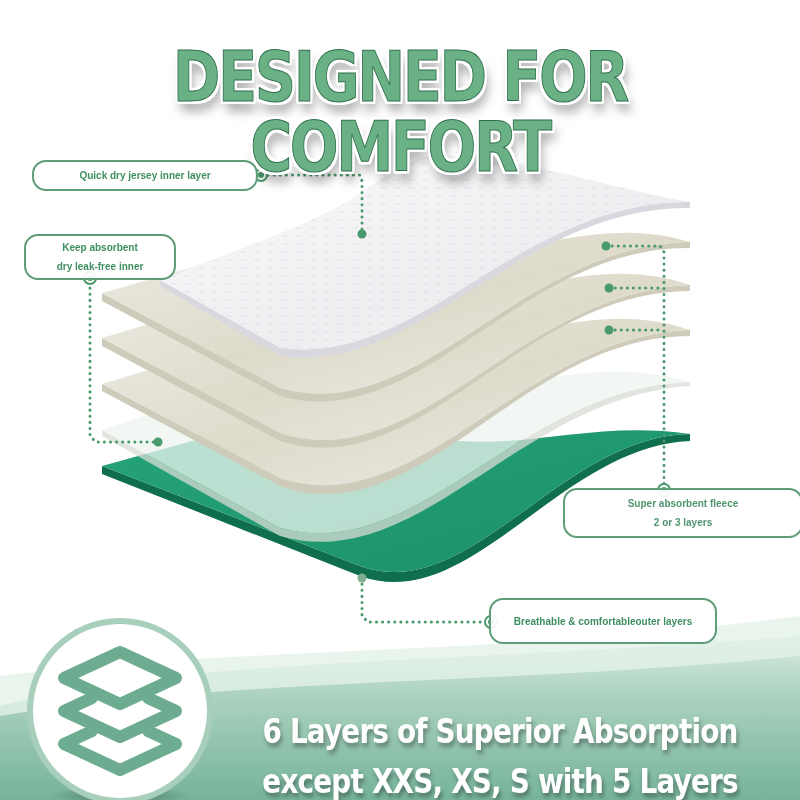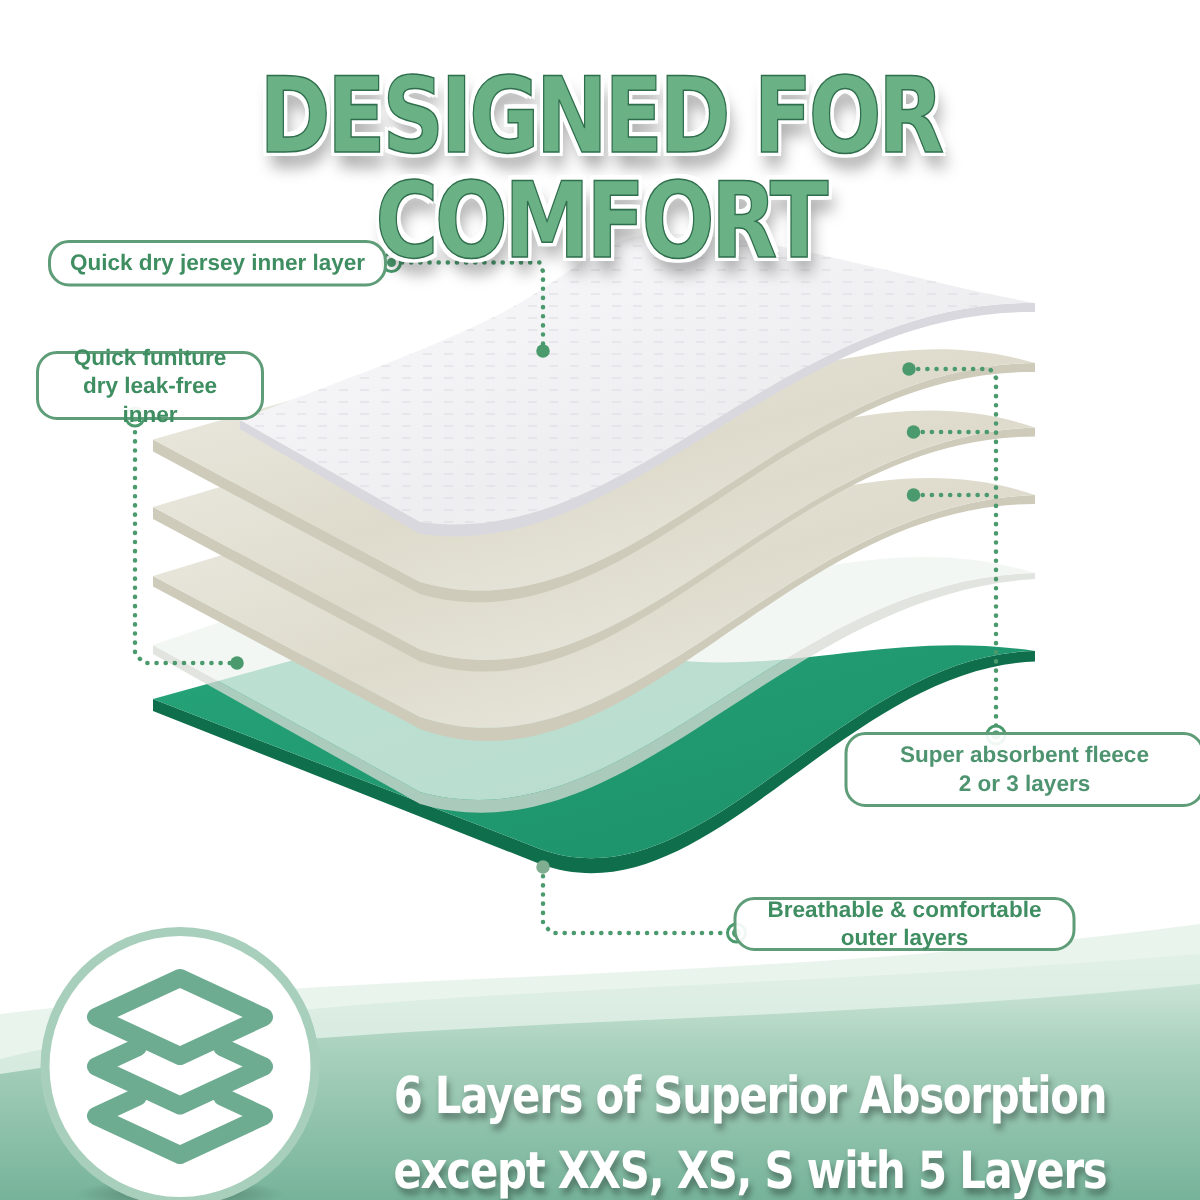--- a/index.html
+++ b/index.html
@@ -16,21 +16,21 @@
       text-shadow:
         -3px -3px 0 #ffffff, 3px -3px 0 #ffffff, -3px 3px 0 #ffffff, 3px 3px 0 #ffffff,
         0 -3px 0 #ffffff, 0 3px 0 #ffffff, -3px 0 0 #ffffff, 3px 0 0 #ffffff,
         4px 10px 12px rgba(0,0,0,0.35);
       line-height: 1;
     }
 
     .callout {
       position: absolute; border: 2px solid #5e9d77; border-radius: 14px;
       background: rgba(255,255,255,0.92); color: #3f8e62; font-weight: bold;
-      font-size: 15px; line-height: 19px; text-align: center;
+      font-size: 10px; line-height: 19px; text-align: center;
       display: flex; align-items: center; justify-content: center; padding: 2px 10px;
     }
     .callout span { display: block; }
 
     .bottom-line {
       position: absolute; left: 0; width: 800px; text-align: center;
       font-family: "DejaVu Sans", sans-serif; font-weight: bold; color: #ffffff;
       font-size: 34px; letter-spacing: -1px; line-height: 1;
       text-shadow: 2px 4px 5px rgba(0,0,0,0.35);
       transform: scaleX(0.82); transform-origin: 50% 50%;
@@ -155,30 +155,30 @@
     </g>
   </svg>
 
   <div class="headline">DESIGNED FOR COMFORT</div>
 
   <div class="callout" style="left:32px; top:144px; width:226px; height:31px;">
     <span>Quick dry jersey inner layer</span>
   </div>
 
   <div class="callout" style="left:24px; top:218px; width:152px; height:46px; flex-direction:column;">
-    <span>Quick funiture</span>
+    <span>Keep absorbent</span>
     <span>dry leak-free inner</span>
   </div>
 
   <div class="callout" style="left:563px; top:472px; width:240px; height:50px; flex-direction:column; color:#4f9470; font-weight:bold;">
     <span>Super absorbent fleece</span>
     <span>2 or 3 layers</span>
   </div>
 
-  <div class="callout" style="left:489px; top:582px; width:228px; height:36px; flex-direction:column;">
+  <div class="callout" style="left:489px; top:582px; width:228px; height:46px; ">
     <span>Breathable &amp; comfortable</span>
     <span>outer layers</span>
   </div>
 
   <div class="bottom-line" style="top:698px; left:100px;">6 Layers of Superior Absorption</div>
   <div class="bottom-line" style="top:748px; left:100px;">except  XXS, XS, S with 5 Layers</div>
 
 </div>
 
 </body></html>

